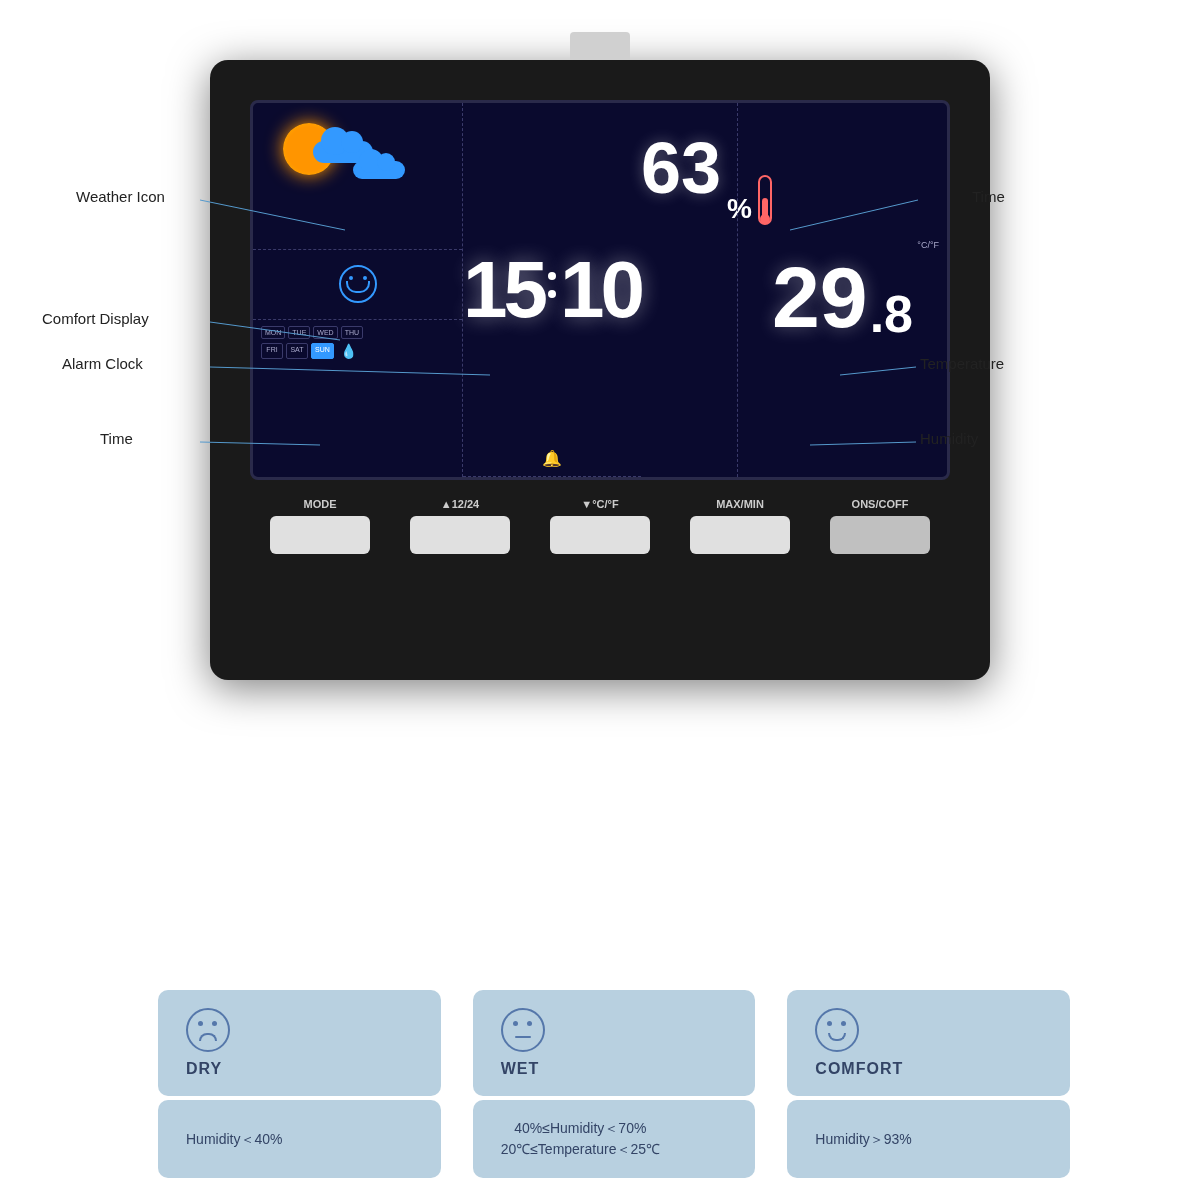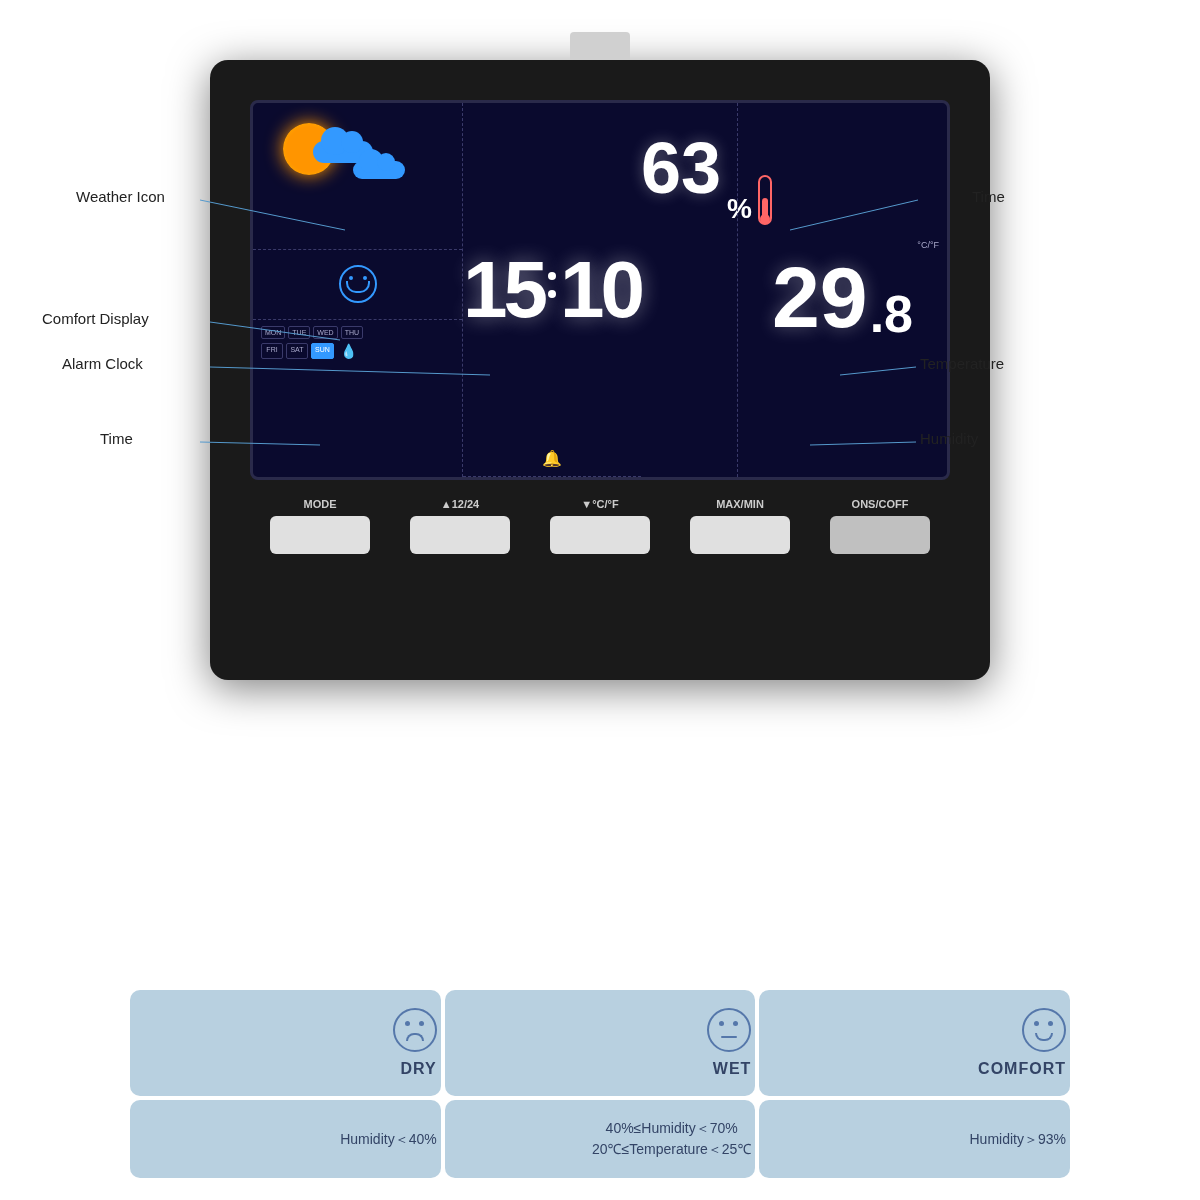--- a/index.html
+++ b/index.html
@@ -392,26 +392,27 @@
       width: 940px;
       display: grid;
       grid-template-columns: 1fr 1fr 1fr;
       grid-template-rows: auto auto;
       gap: 4px;
     }
 
     .info-cell {
       background: #b8d0e0;
       border-radius: 10px;
-      padding: 18px 4px;
+      padding: 18px 28px;
       display: flex;
       flex-direction: column;
-      align-items: flex-end;
+      align-items: flex-start;
       justify-content: center;
       gap: 8px;
+      margin-left: 28px;
     }
 
     .info-face {
       width: 44px; height: 44px;
       border: 2.5px solid #5577aa;
       border-radius: 50%;
       position: relative;
       display: flex; align-items: center; justify-content: center;
     }
 

